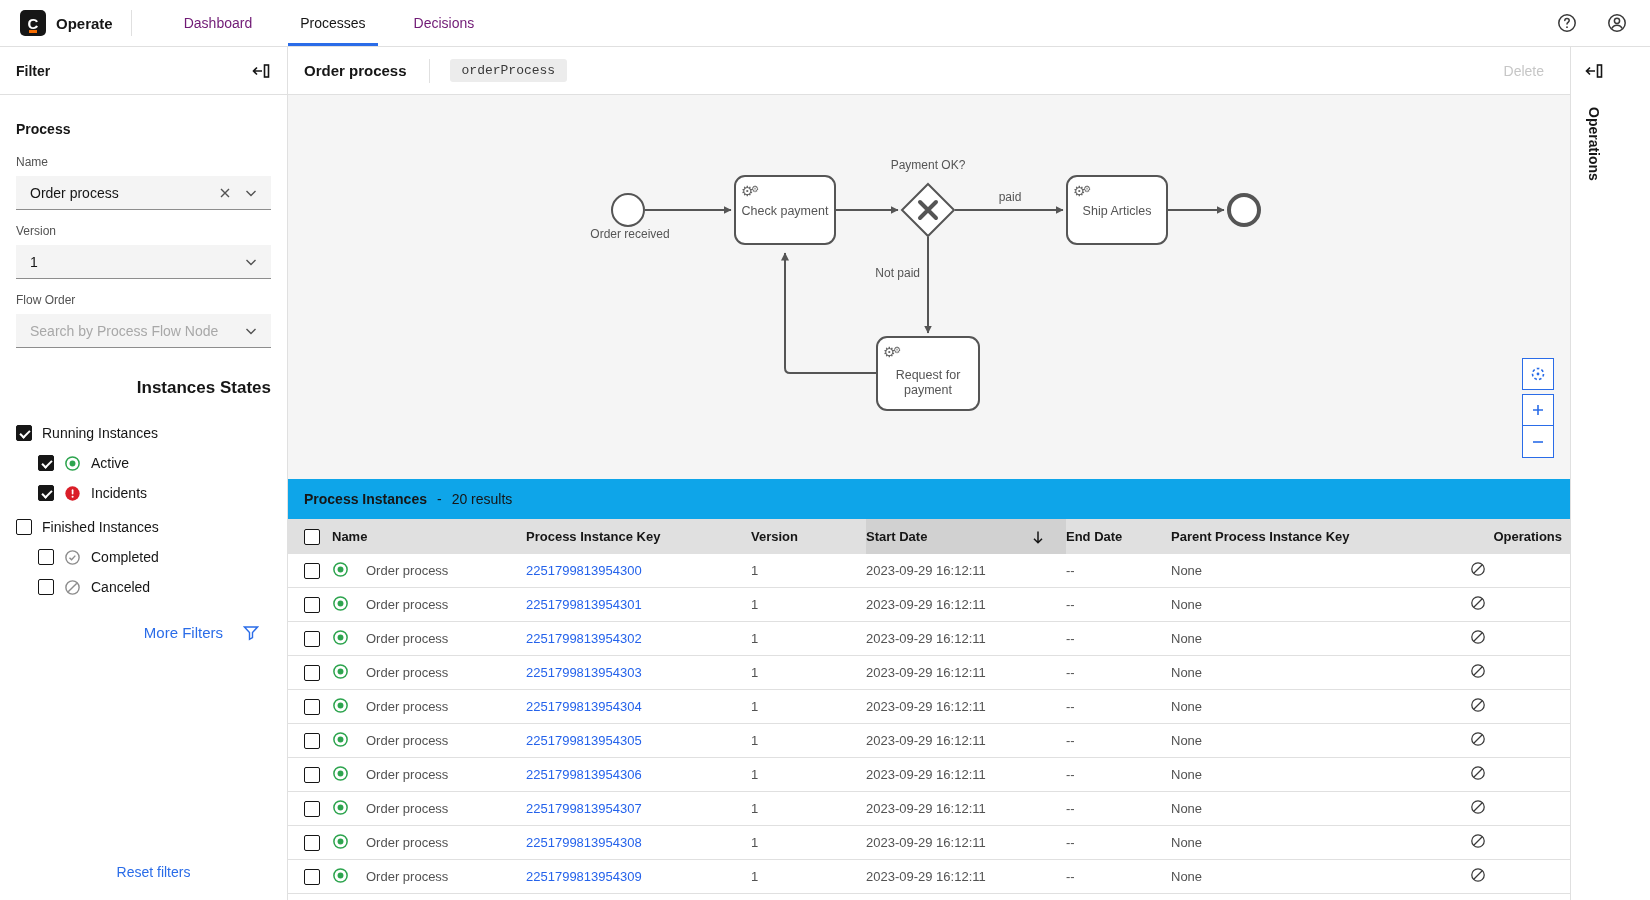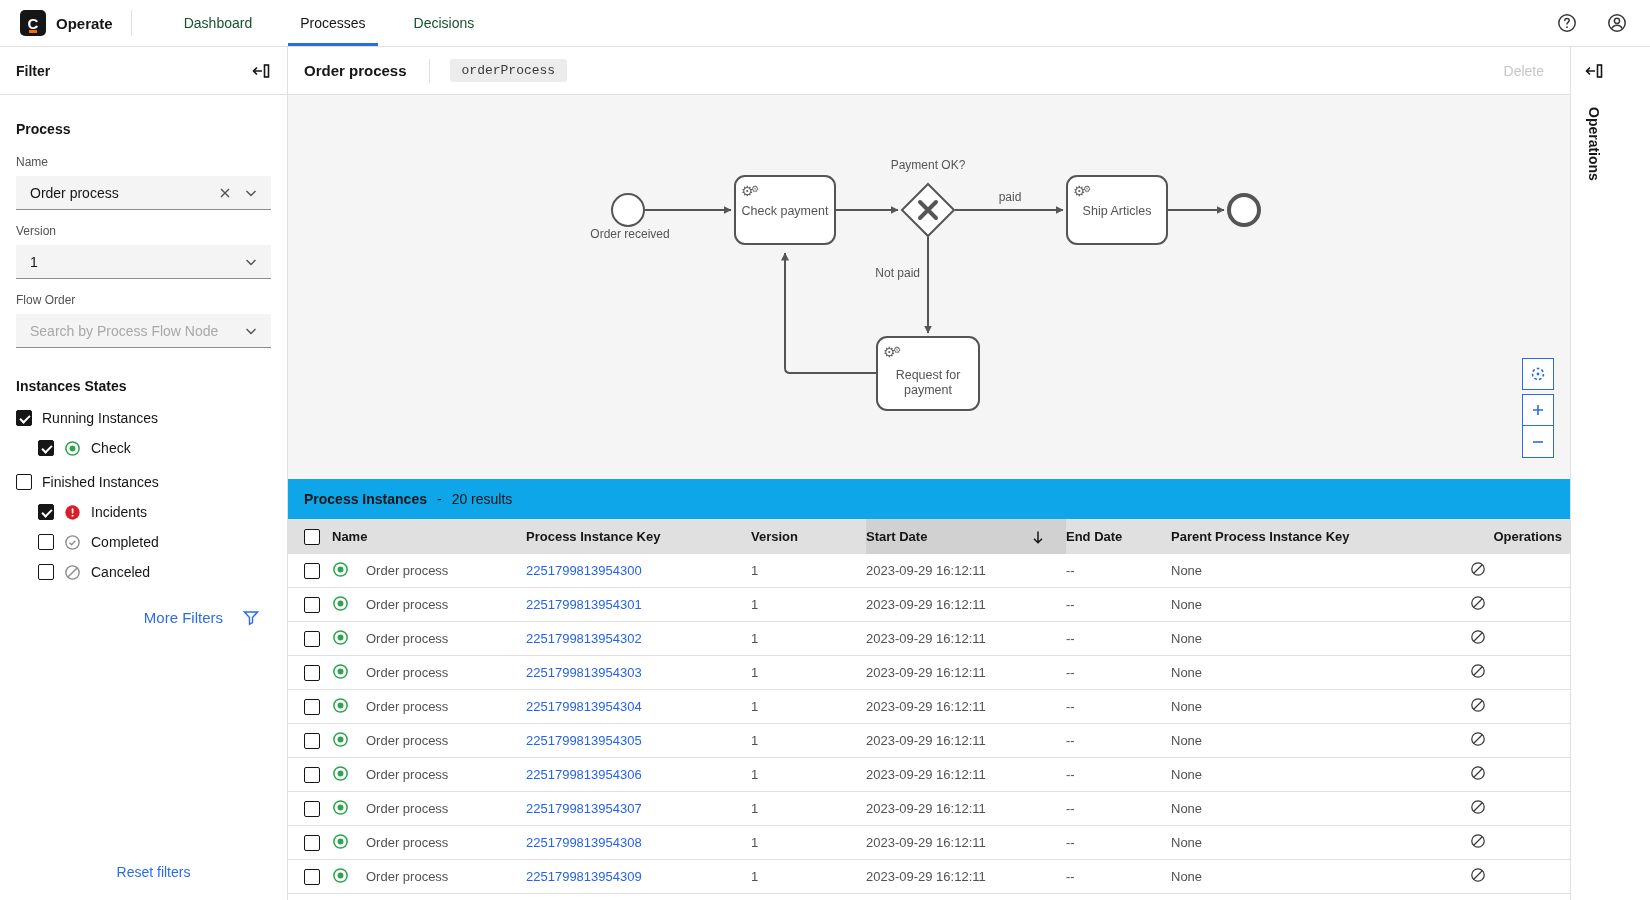--- a/index.html
+++ b/index.html
@@ -8,21 +8,21 @@
 
   
   .nav { height:47px; display:flex; align-items:stretch; border-bottom:1px solid #e0e0e0; background:#fff; }
   .brand { display:flex; align-items:center; gap:10px; padding:0 18px 0 20px; }
   .logo { width:26px; height:26px; background:#161616; border-radius:5px; position:relative;
     display:flex; align-items:center; justify-content:center; color:#fff; font-weight:bold; font-size:15px; }
   .logo::after { content:""; position:absolute; bottom:3px; left:9px; width:8px; height:3px; background:#f66c01; }
   .brand-name { font-weight:bold; font-size:15px; }
   .nav-divider { width:1px; background:#e0e0e0; margin:10px 0; }
   .tabs { display:flex; margin-left:28px; }
-  .tab { position:relative; display:flex; align-items:center; padding:0 24px; font-size:14px; color:#14532d; cursor:pointer; }
+  .tab { position:relative; display:flex; align-items:center; padding:0 24px; font-size:14px; color:#701a75; cursor:pointer; }
   .tab.active { color:#161616; }
   .tab.active::after { content:""; position:absolute; left:12px; right:12px; bottom:0; height:3px; background:#2a6ce8; }
   .nav-right { margin-left:auto; display:flex; align-items:center; gap:28px; padding-right:22px; color:#393939; }
   .nav-icon { width:22px; height:22px; cursor:pointer; }
 
   
   .app { display:flex; height:853px; }
 
   
   .filter-panel { width:288px; border-right:1px solid #e0e0e0; display:flex; flex-direction:column; background:#fff; }
@@ -33,21 +33,21 @@
   .filter-body { flex:1; display:flex; flex-direction:column; padding:26px 16px 14px 16px; overflow:hidden; }
   .section-title { font-weight:bold; font-size:14px; margin-bottom:18px; }
   .field { margin-bottom:14px; }
   .field-label { font-size:12px; color:#525252; margin-bottom:7px; }
   .input { height:34px; background:#f4f4f4; border:none; border-bottom:1px solid #8d8d8d;
     display:flex; align-items:center; padding:0 12px 0 14px; font-size:14px; cursor:pointer; }
   .input .val { flex:1; color:#161616; }
   .input .placeholder { flex:1; color:#a8a8a8; }
   .input .mini-icon { width:16px; height:16px; color:#525252; margin-left:10px; flex:0 0 auto; cursor:pointer; }
 
-  .states-title { font-weight:bold; font-size:14px; margin:16px 0 9px 0; }
+  .states-title { font-weight:bold; font-size:17px; margin:16px 0 20px 0;text-align:right; }
   .state-row { display:flex; align-items:center; height:30px; gap:10px; }
   .state-row.level1 { padding-left:22px; }
   .state-row.gap-top { margin-top:4px; }
   .cb { width:16px; height:16px; border:1.5px solid #161616; border-radius:2px; background:#fff; position:relative; flex:0 0 auto; cursor:pointer; }
   .cb.checked { background:#161616; border-color:#161616; }
   .cb.checked::after { content:""; position:absolute; left:3px; top:3.5px; width:8px; height:4px;
     border-left:2px solid #fff; border-bottom:2px solid #fff; transform:rotate(-45deg); }
   .state-icon { width:17px; height:17px; flex:0 0 auto; }
   .state-label { font-size:14px; color:#161616; }
 
@@ -176,34 +176,34 @@
           <div class="state-row">
             <div class="cb checked"></div>
             <span class="state-label">Running Instances</span>
           </div>
           <div class="state-row level1">
             <div class="cb checked"></div>
             <svg viewBox="0 0 18 18" width="17" height="17" class="state-icon">
               <circle cx="9" cy="9" r="7" fill="none" stroke="#2da44e" stroke-width="1.6"></circle>
               <circle cx="9" cy="9" r="3.1" fill="#2da44e"></circle>
             </svg>
-            <span class="state-label">Check</span>
-          </div>
-          <div class="state-row gap-top">
-            <div class="cb"></div>
-            <span class="state-label">Finished Instances</span>
+            <span class="state-label">Active</span>
           </div>
           <div class="state-row level1">
             <div class="cb checked"></div>
             <svg viewBox="0 0 18 18" width="17" height="17" class="state-icon">
               <circle cx="9" cy="9" r="7.6" fill="#da1e28"></circle>
               <rect x="8.2" y="4.6" width="1.8" height="5.4" rx="0.9" fill="#fff"></rect>
               <circle cx="9.1" cy="12.4" r="1.1" fill="#fff"></circle>
             </svg>
             <span class="state-label">Incidents</span>
+          </div>
+          <div class="state-row gap-top">
+            <div class="cb"></div>
+            <span class="state-label">Finished Instances</span>
           </div>
           <div class="state-row level1">
             <div class="cb"></div>
             <svg viewBox="0 0 18 18" width="17" height="17" class="state-icon">
               <circle cx="9" cy="9" r="7" fill="none" stroke="#8d8d8d" stroke-width="1.5"></circle>
               <path d="M5.8 9.2l2.2 2.2 4-4.4" fill="none" stroke="#8d8d8d" stroke-width="1.5"></path>
             </svg>
             <span class="state-label">Completed</span>
           </div>
           <div class="state-row level1">

